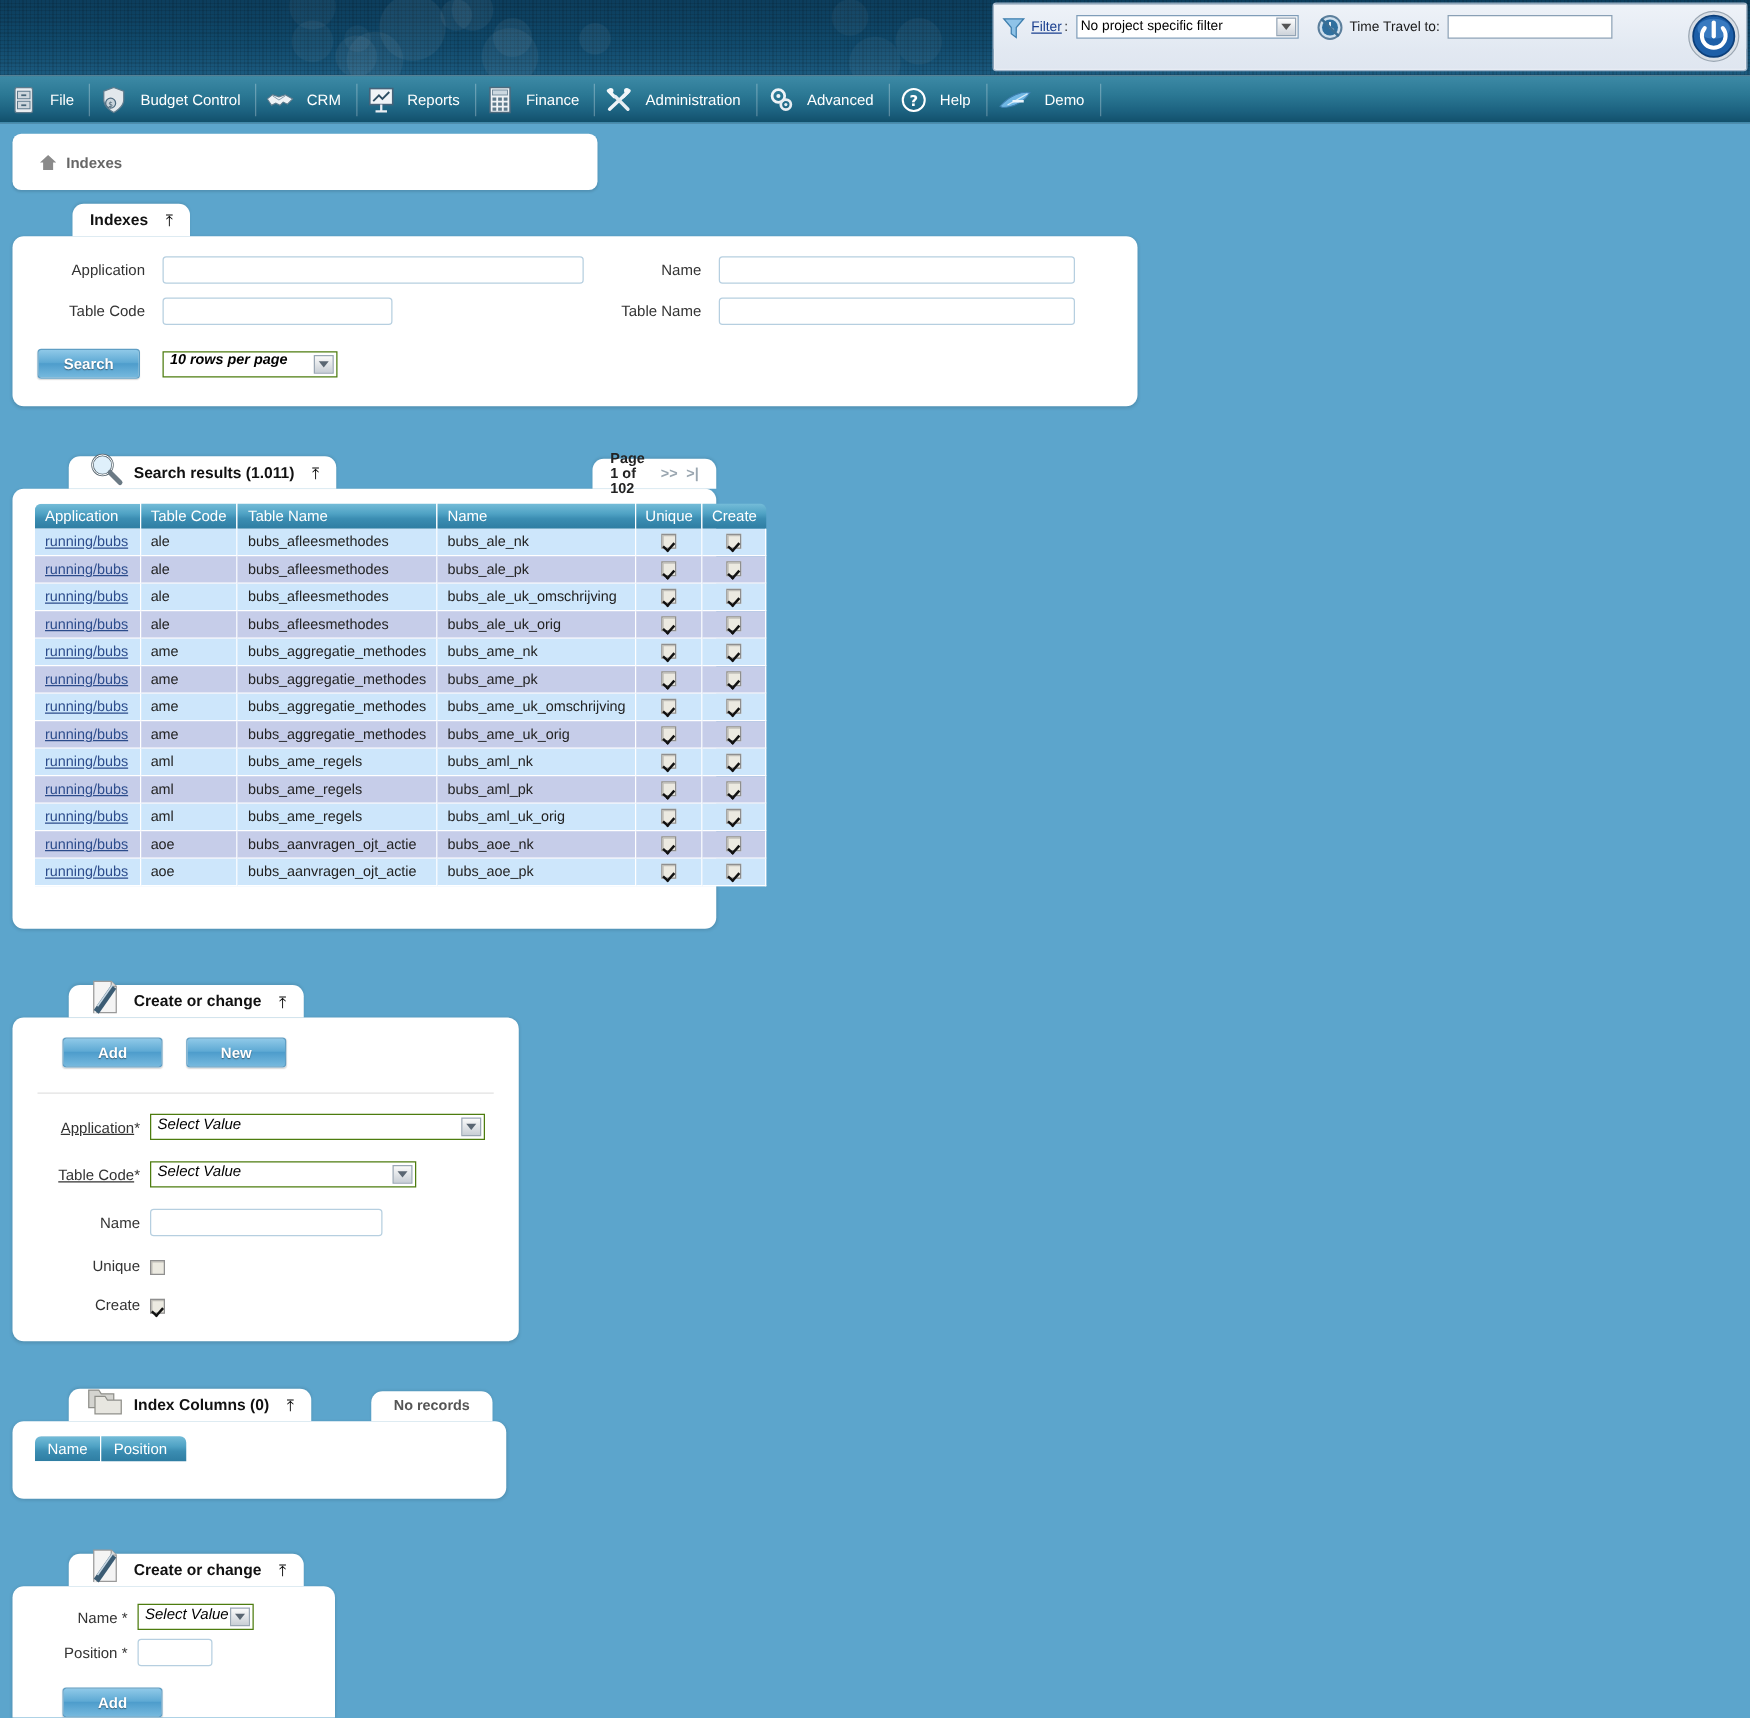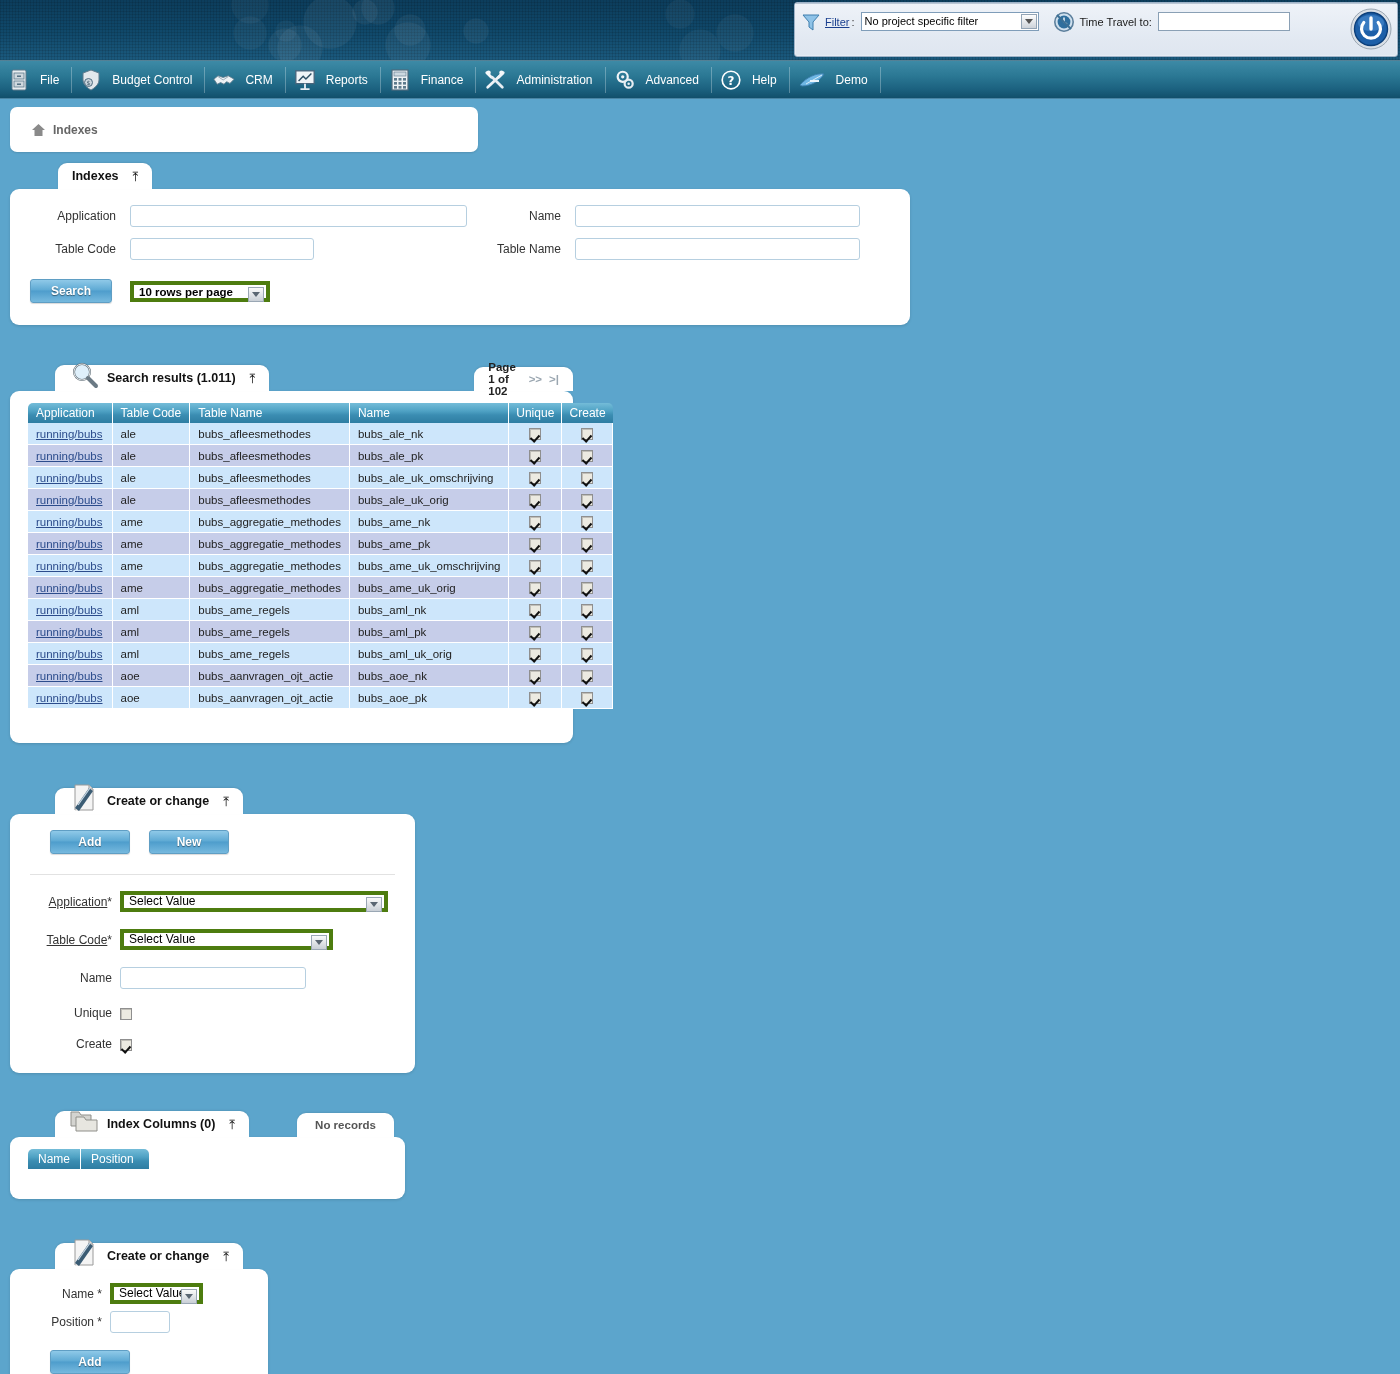--- a/index.html
+++ b/index.html
@@ -154,23 +154,23 @@
   .btn {
     height: 24px; min-width: 80px; padding: 0 12px;
     background: linear-gradient(180deg,#8fc9e8 0%, #5faad4 45%, #4e9dcc 50%, #76b9de 100%);
     border: 1px solid #5f9ec4; border-radius: 3px;
     color: #fff; font-weight: bold; font-size: 12px;
     display:flex; align-items:center; justify-content:center; cursor: pointer;
     text-shadow: 0 1px 1px rgba(0,0,0,.45);
     box-shadow: 0 1px 1px rgba(0,0,0,.15);
   }
   .selbox {
-    height: 21px; border: 4px solid #4d7c0f; background:#fff;
-    display:flex; align-items:flex-end; font-size: 11.5px; font-weight: bold;
-    color:#000; padding-left: 5px; position: relative; cursor:pointer;
+    height: 21px; border: 1px solid #4d7c0f; background:#fff;
+    display:flex; align-items:flex-start; font-size: 11.5px; font-weight: bold;
+    color:#000; padding-left: 5px; position: relative; cursor:pointer;font-style:italic;
   }
   .selbox .arrow {
     position:absolute; right: 2px; top: 2px; width: 16px; height: 15px;
     background: linear-gradient(180deg,#fafafa,#c9cfd6);
     border:1px solid #9aa7b4; display:flex;align-items:center;justify-content:center;
   }
   .selbox .arrow i {
     width:0;height:0;border-left:4px solid transparent;border-right:4px solid transparent;
     border-top:5px solid #5a6672;
   }

